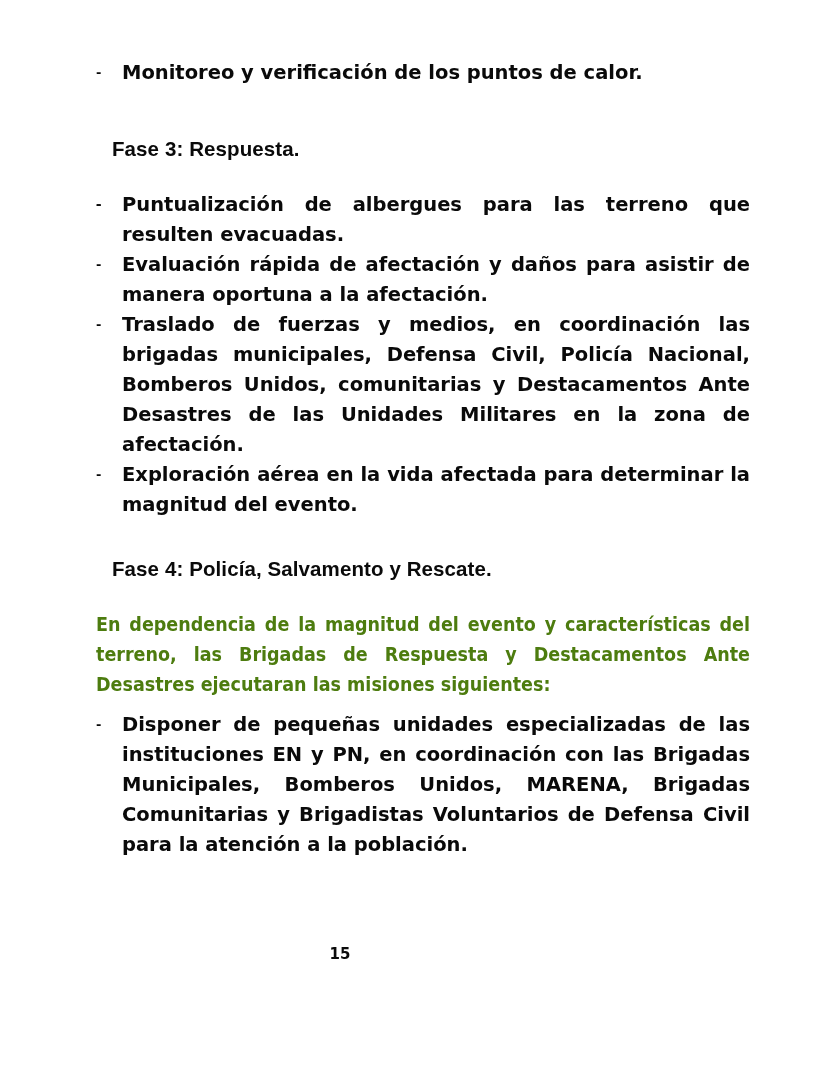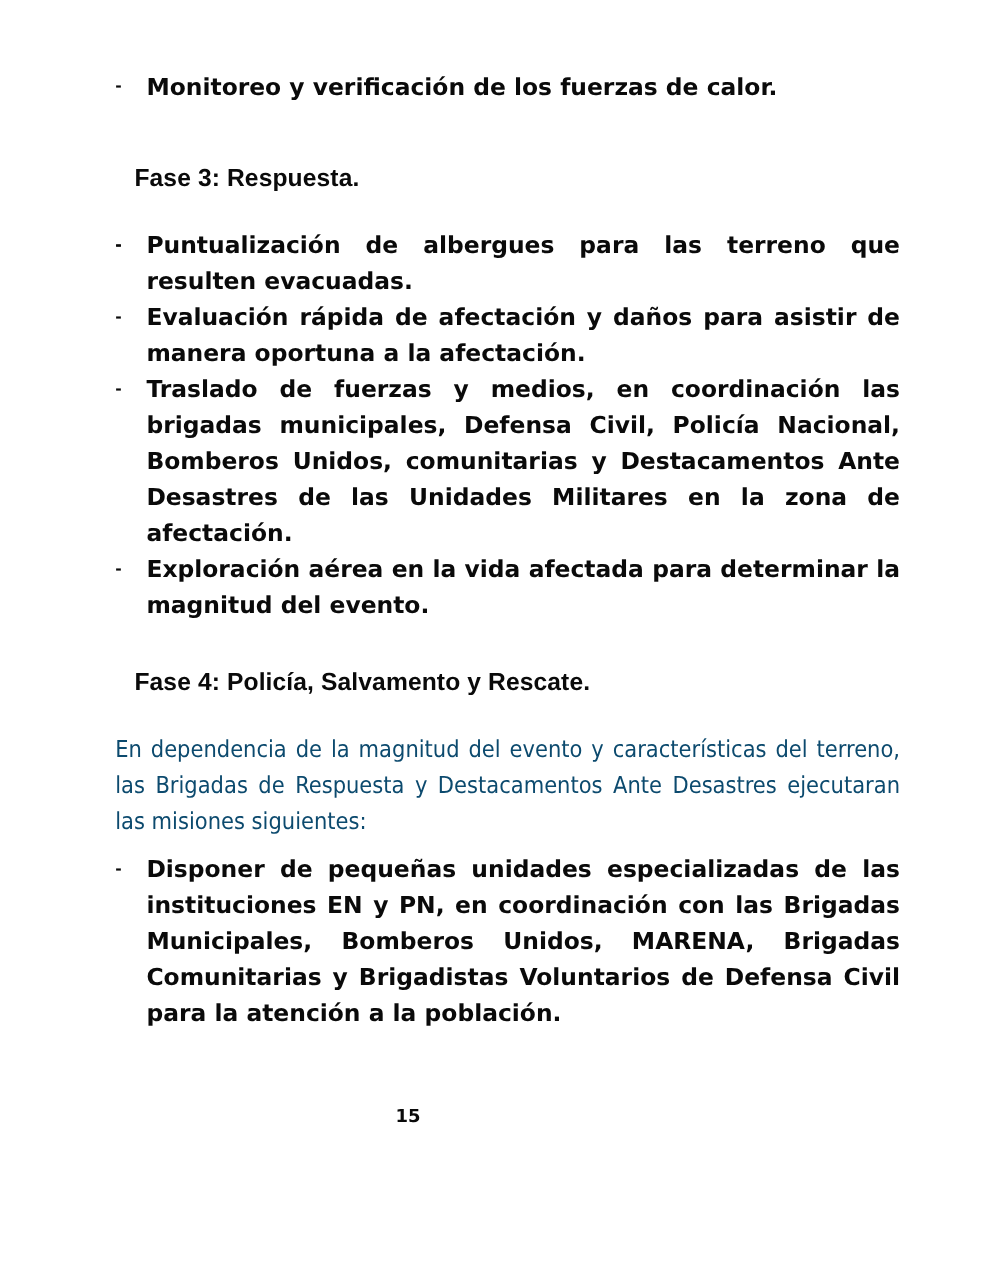--- a/index.html
+++ b/index.html
@@ -40,27 +40,27 @@
     line-height: 30px;
     letter-spacing: 0.1px;
     text-align: left;
     margin: 16px;
     color: #0a0a0a;
   }
 
   
   .para {
     font-family: "DejaVu Sans", sans-serif;
-    font-weight: 400;
+    font-weight: 700;
     font-size: 19.5px;
     line-height: 30px;
     text-align: justify;
     text-justify: inter-word;
     margin: 0;
-    color: #0c4a6e;
+    color: #4d7c0f;
     font-stretch: condensed;
   }
 
   
   .bullets {
     list-style: none;
     margin: 0;
     padding: 0;
   }
   .bullet-item {
@@ -93,40 +93,40 @@
     display: inline;
   }
 
   .gap-lg { height: 30px; }
   .gap-md { height: 18px; }
   .gap-sm { height: 10px; }
 
   .page-number {
     position: absolute;
     left: 0;
-    top: 920px;
+    top: 944px;
     width: 680px;
     text-align: center;
     font-family: "DejaVu Sans", sans-serif;
     font-weight: 700;
     font-size: 15px;
     line-height: 20px;
     color: #0a0a0a;
   }
 </style>
 </head>
 <body>
 
 <div class="page">
   <div class="content">
 
     <ul class="bullets">
       <li class="bullet-item">
         <span class="dash">-</span>
-        <span class="txt">Monitoreo y verificación de los fuerzas de calor.</span>
+        <span class="txt">Monitoreo y verificación de los puntos de calor.</span>
       </li>
     </ul>
 
     <div class="gap-lg"></div>
 
     <p class="heading">Fase 3: Respuesta.</p>
 
     <div class="gap-sm"></div>
 
     <ul class="bullets">

